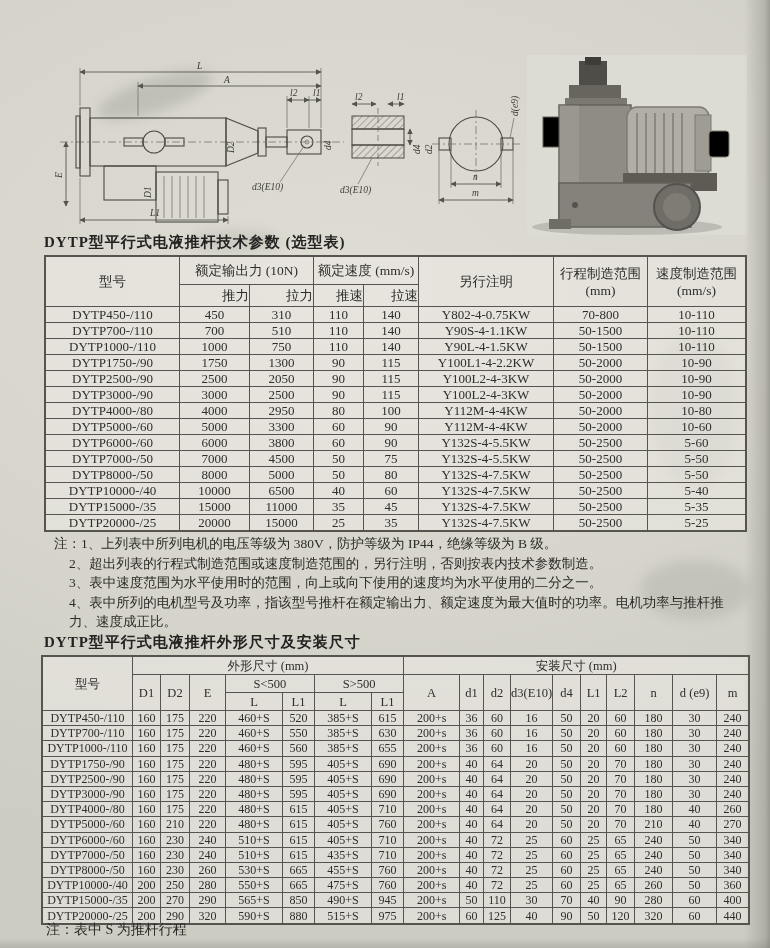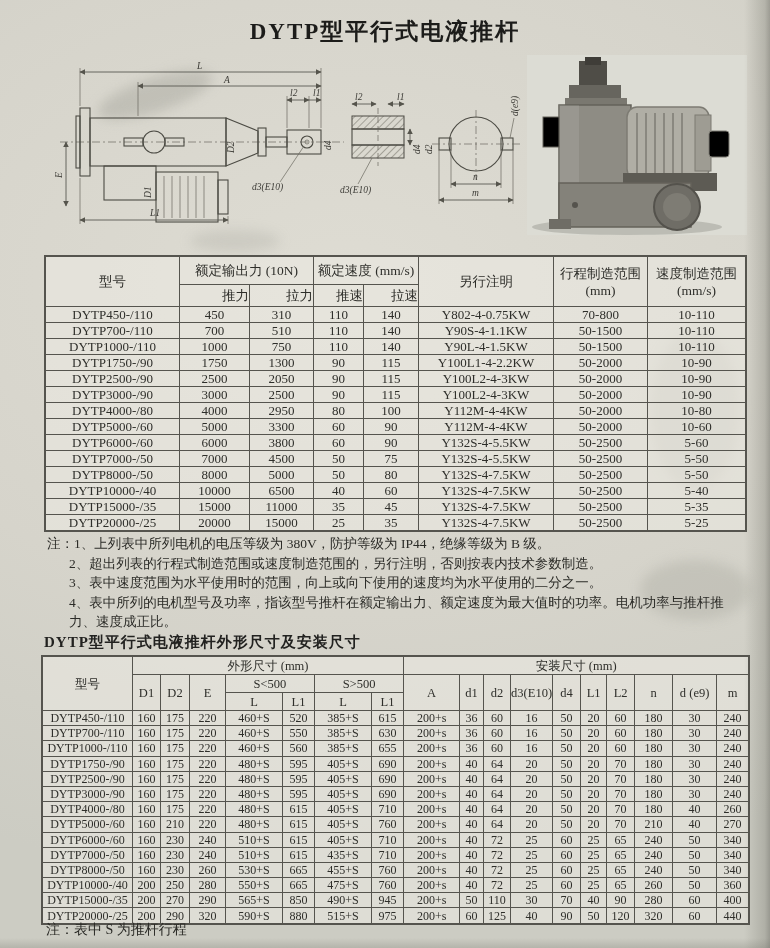--- a/index.html
+++ b/index.html
@@ -38,40 +38,39 @@
   .t1 tbody td{height:15px;line-height:15px;}
   .t1 thead tr:first-child th{height:27px;}
   .t1 thead tr:last-child th{height:21px;text-align:right;}
   .t2 thead th{font-size:12.5px;height:17px;line-height:16px;}
   .t2 tbody td{height:14.2px;line-height:14px;}
   .t1,.t2{outline:1px solid #55544e;}
   .hdr2line div{line-height:17px;height:17px;text-align:center;}
 
   .notes{position:absolute;left:46px;top:534px;width:690px;font-size:13.5px;line-height:19.5px;color:#2b2b27;}
   .notes .nline{margin-left:23px;}
-  .notes .nfirst{margin-left:1px;}
+  .notes .nfirst{margin-left:8px;}
   .note2{position:absolute;left:46px;top:921px;font-size:14px;color:#2b2b27;}
 
   svg text{font-family:"Liberation Serif","DejaVu Serif",serif;}
   .dim{stroke:#5a5952;stroke-width:0.9;fill:none;}
   .thin{stroke:#6a695f;stroke-width:0.7;fill:none;}
   .body-ln{stroke:#4c4b44;stroke-width:1.1;fill:none;}
   .dimtxt{font-size:9.5px;font-style:italic;fill:#3c3b36;}
 </style>
 </head>
 <body>
 
 <div class="page">
 
   <div class="smudge sm1"></div>
   <div class="smudge sm2"></div>
   <div class="smudge sm3"></div>
   <div class="smudge sm4"></div>
 
-  <div class="title">DYTP型平行式电液推杆</div>
 
   <svg class="drawing" width="470" height="172" viewBox="0 0 470 172">
     <defs>
       <marker id="ar" viewBox="0 0 10 10" refX="9" refY="5" markerWidth="6.5" markerHeight="6.5" orient="auto-start-reverse">
         <path d="M0,0L10,5L0,10z" fill="#55544c"></path>
       </marker>
       <pattern id="hatch" width="5" height="5" patternTransform="rotate(45)" patternUnits="userSpaceOnUse">
         <line x1="0" y1="0" x2="0" y2="5" stroke="#6b6a60" stroke-width="1"></line>
       </pattern>
     </defs>
@@ -188,20 +187,21 @@
     <rect x="168" y="60" width="16" height="56" fill="#9e9c93" stroke="#7d7b73"></rect>
     <rect x="182" y="76" width="20" height="26" rx="3" fill="#90​8e86" stroke="#7d7b73"></rect>
     <rect x="96" y="118" width="94" height="18" fill="#5d5b54"></rect>
     <rect x="32" y="128" width="132" height="44" fill="#84827a" stroke="#64625a" stroke-width="1.5"></rect>
     <circle cx="150" cy="152" r="23" fill="#6f6d66" stroke="#54524c" stroke-width="2"></circle>
     <circle cx="150" cy="152" r="14" fill="#7e7c74"></circle>
     <rect x="22" y="164" width="22" height="10" fill="#6f6d66"></rect>
     <circle cx="48" cy="150" r="3" fill="#55534d"></circle>
   </svg>
 
+  <div class="caption cap1">DYTP型平行式电液推杆技术参数 (选型表)</div>
 
   <table class="t1">
     <colgroup>
       <col style="width:134px">
         <col style="width:70px">
         <col style="width:64px">
       <col style="width:50px">
         <col style="width:55px">
         <col style="width:135px">
       <col style="width:94px">

